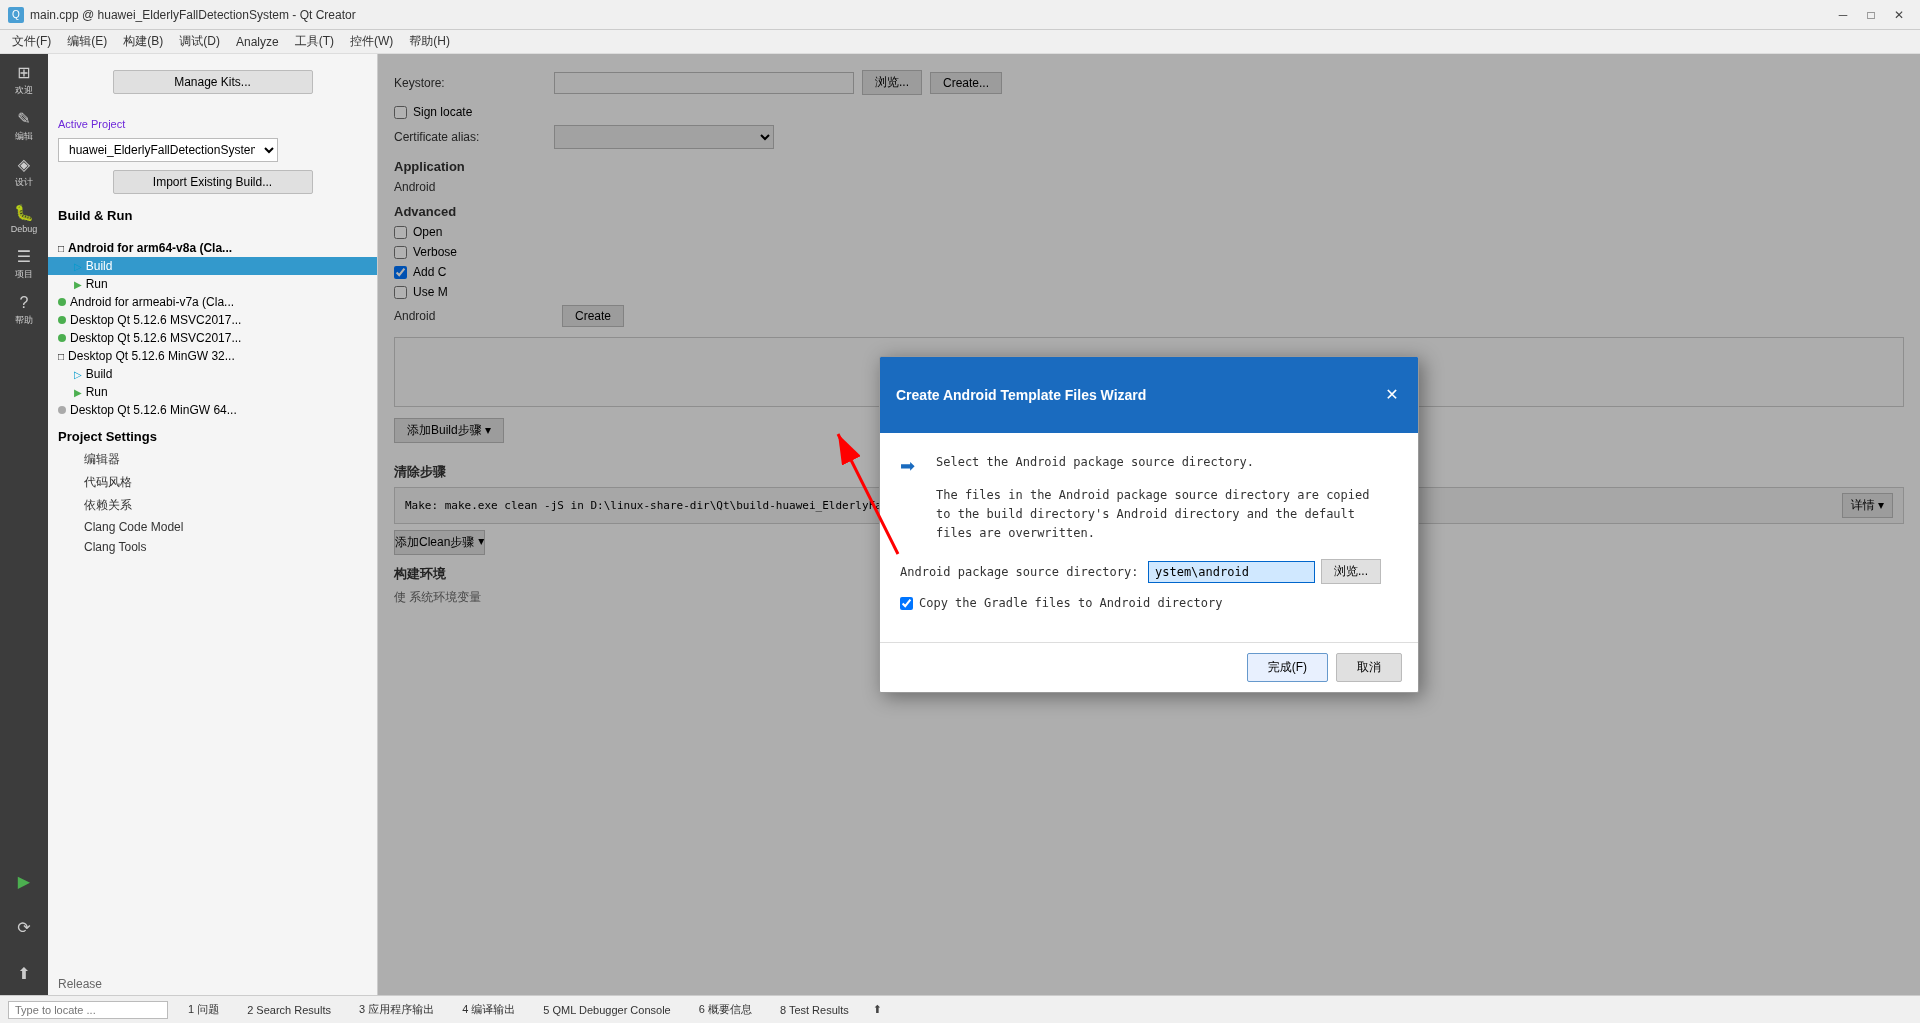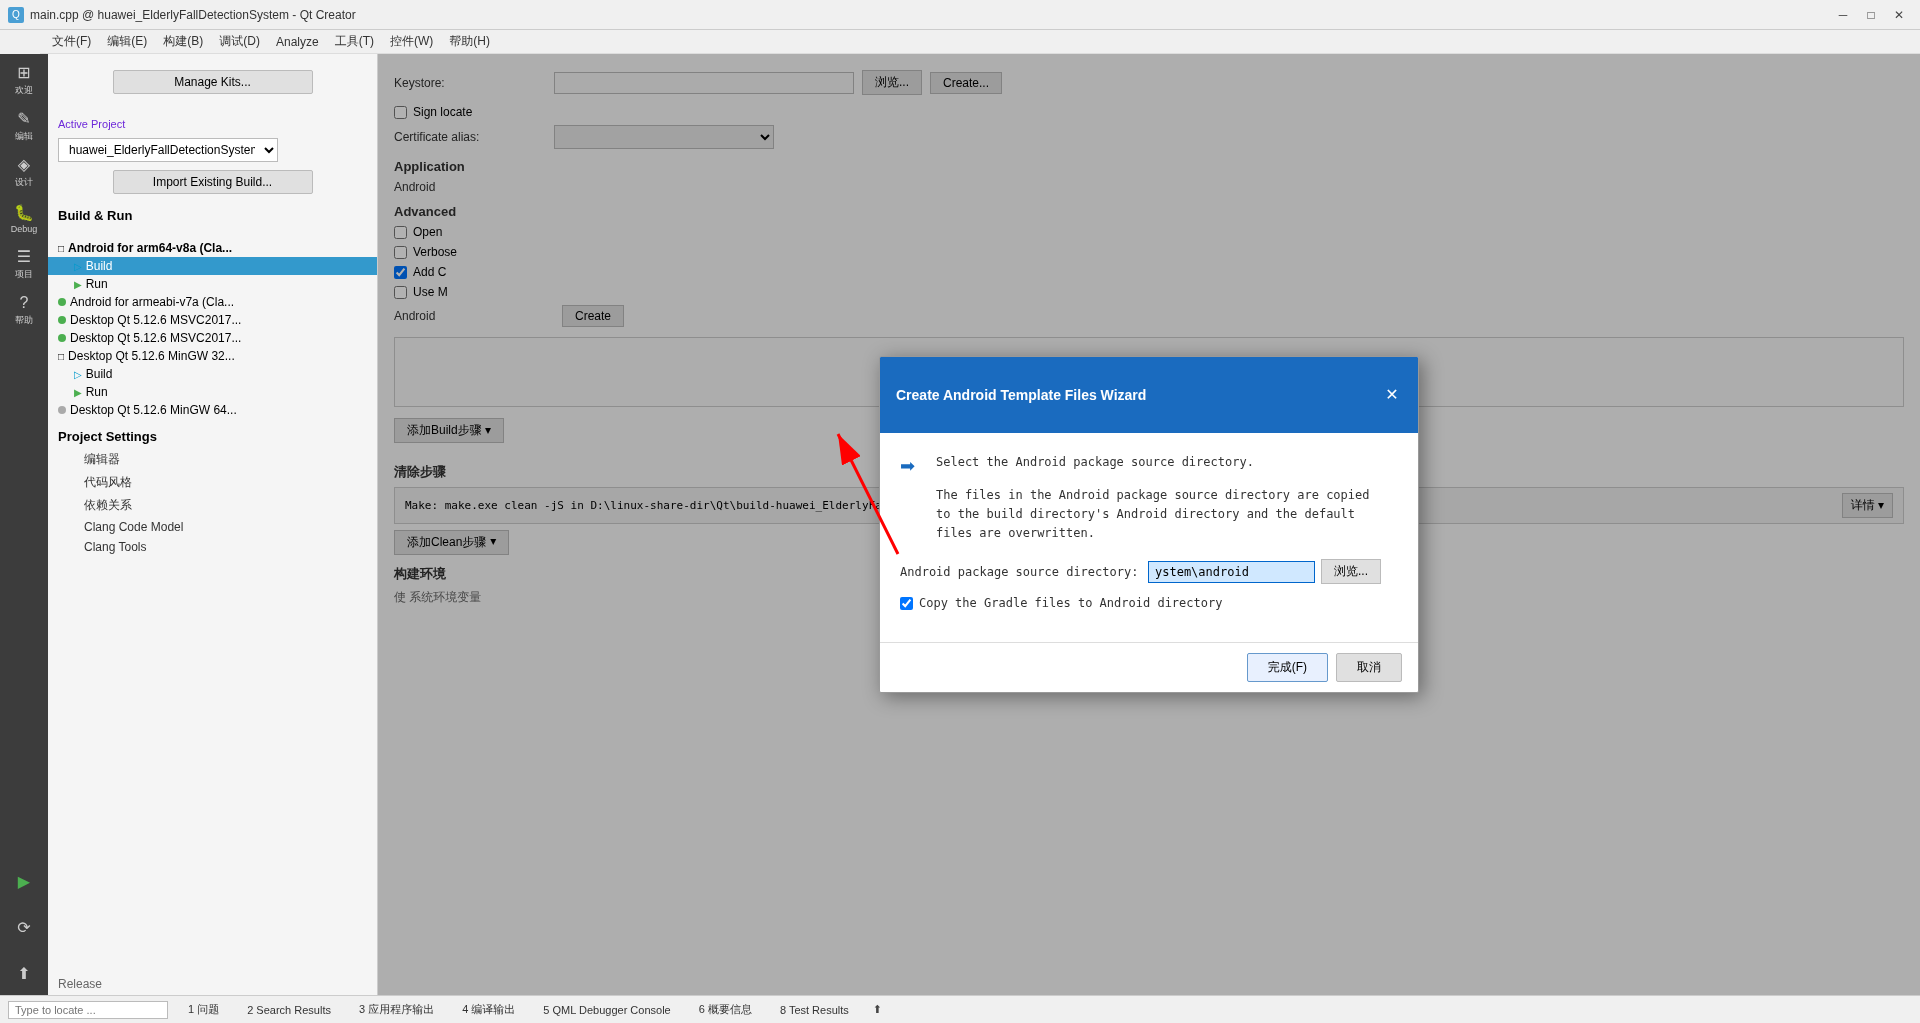--- a/index.html
+++ b/index.html
@@ -22,21 +22,20 @@
     .title-btn { width: 26px; height: 20px; background: transparent; border: none; cursor: pointer; font-size: 12px; color: #444; display: flex; align-items: center; justify-content: center; }
 
     
     .menu-bar {
       height: 24px;
       background: #f0f0f0;
       display: flex;
       align-items: center;
       padding: 0 4px;
       border-bottom: 1px solid #ddd;
-      margin-left: 40px;
     }
     .menu-item {
       padding: 2px 8px;
       font-size: 12px;
       cursor: pointer;
       color: #333;
     }
 
     
     .main-layout {
@@ -191,21 +190,21 @@
     .details-btn {
       padding: 3px 8px;
       background: #e0e0e0;
       border: 1px solid #bbb;
       cursor: pointer;
       font-size: 12px;
       margin-left: auto;
     }
 
     .add-clean-btn {
-      padding: 3px 12px;
+      padding: 3px 0;
       background: #e0e0e0;
       border: 1px solid #bbb;
       cursor: pointer;
       font-size: 12px;
       display: inline-flex;
       gap: 4px;
     }
 
     .cert-select {
       width: 220px;

